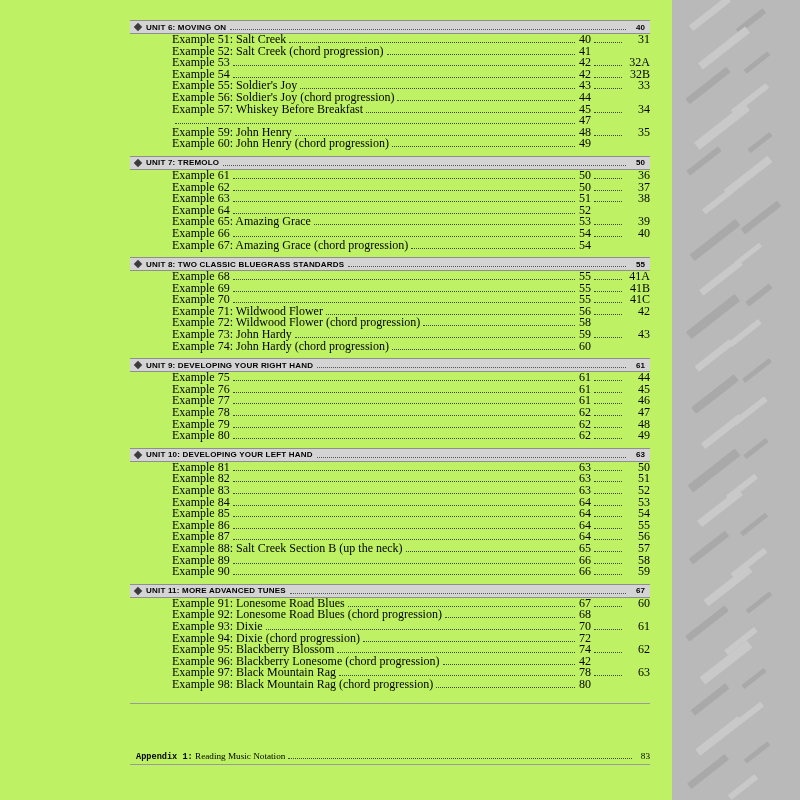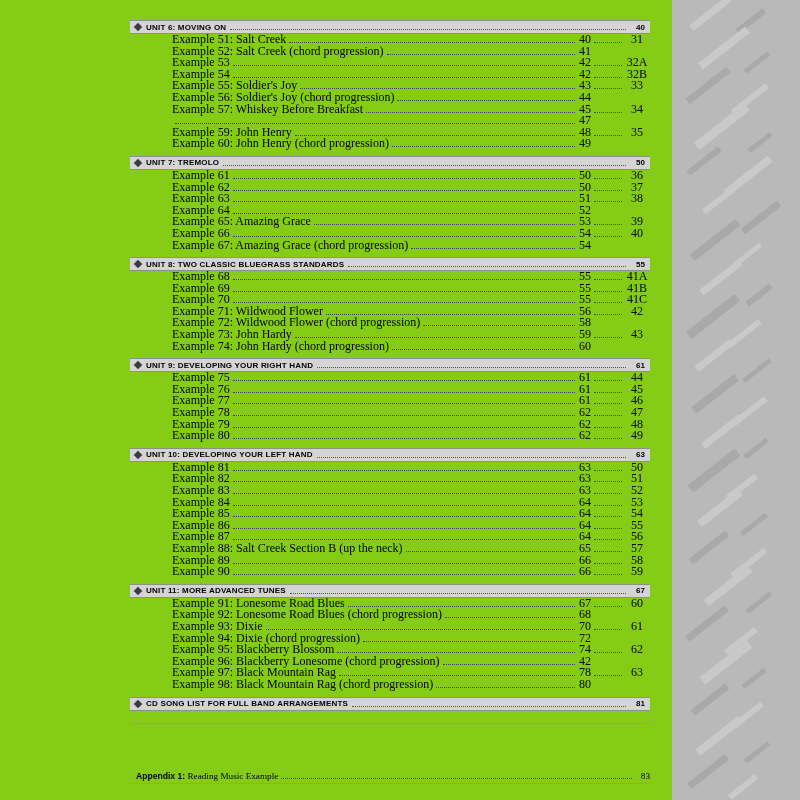--- a/index.html
+++ b/index.html
@@ -11,21 +11,21 @@
     width: 800px;
     height: 800px;
     font-family: "Liberation Serif", serif;
     color: #000000;
     overflow: hidden;
   }
   .page {
     position: relative;
     width: 800px;
     height: 800px;
-    background: #84cc16;
+    background: #bef264;
   }
   
   .side-strip {
     position: absolute;
     top: 0;
     right: 0;
     width: 128px;
     height: 800px;
     background: #b9b9b9;
     overflow: hidden;
@@ -111,37 +111,37 @@
   }
   .ex-dots2 {
     flex: 0 0 28px;
     border-bottom: 1px dotted #444;
     margin: 0 2px 2.5px 3px;
     height: 8px;
   }
   .ex-dots2.blank { border-bottom: none; }
   .ex-track {
     flex: 0 0 26px;
-    text-align: center;
+    text-align: right;
   }
   
   .appendix-row {
     display: flex;
     align-items: baseline;
     font-size: 9.2px;
     line-height: 12px;
     padding-left: 6px;
     border-bottom: 1px solid #9a9a9a;
     padding-bottom: 1px;
     margin-top: 3px;
     white-space: nowrap;
   }
   .appendix-row:first-child { border-top: 1px solid #9a9a9a; padding-top: 2px;}
   .appendix-label { flex: 0 0 auto; }
-  .appendix-label b { font-family: Liberation Sans, sans-serif; font-size: 8.6px; }
+  .appendix-label b { font-family: Liberation Mono, monospace; font-size: 8.6px; }
   .appendix-page { flex: 0 0 auto; width: 16px; text-align: right; margin-top: 44px; }
 </style>
 </head>
 <body>
 
 <div class="page">
 
   <div class="side-strip" id="strip">
       <div class="slash" style="left: 14px; top: 10px; width: 48px; height: 7px;"></div>
       <div class="slash dark" style="left: 62px; top: 18px; width: 34px; height: 6px;"></div>
@@ -552,29 +552,23 @@
         <span class="ex-dots2"></span>
         <span class="ex-track">63</span>
       </div>
       <div class="ex-row">
         <span class="ex-label">Example 98: Black Mountain Rag (chord progression)</span>
         <span class="ex-dots"></span>
         <span class="ex-page">80</span>
         <span class="ex-dots2 blank"></span>
         <span class="ex-track"></span>
       </div>
-      <div class="unit-row">
-        <span class="diamond"></span>
-        <span class="unit-title">CD SONG LIST FOR FULL BAND ARRANGEMENTS</span>
-        <span class="dots"></span>
-        <span class="unit-page">81</span>
-      </div>
       <div style="margin-top: 12px;">
         <div class="appendix-row">
-          <span class="appendix-label"><b>Appendix 1:</b><span> Reading Music Example</span></span>
+          <span class="appendix-label"><b>Appendix 1:</b><span> Reading Music Notation</span></span>
           <span class="ex-dots"></span>
           <span class="appendix-page">83</span>
         </div>
         <div class="appendix-row">
           <span class="appendix-label"><b>Appendix 2:</b><span> Rhythm Notation and Time Signatures</span></span>
           <span class="ex-dots"></span>
           <span class="appendix-page">84</span>
         </div>
       </div>
     </div>

